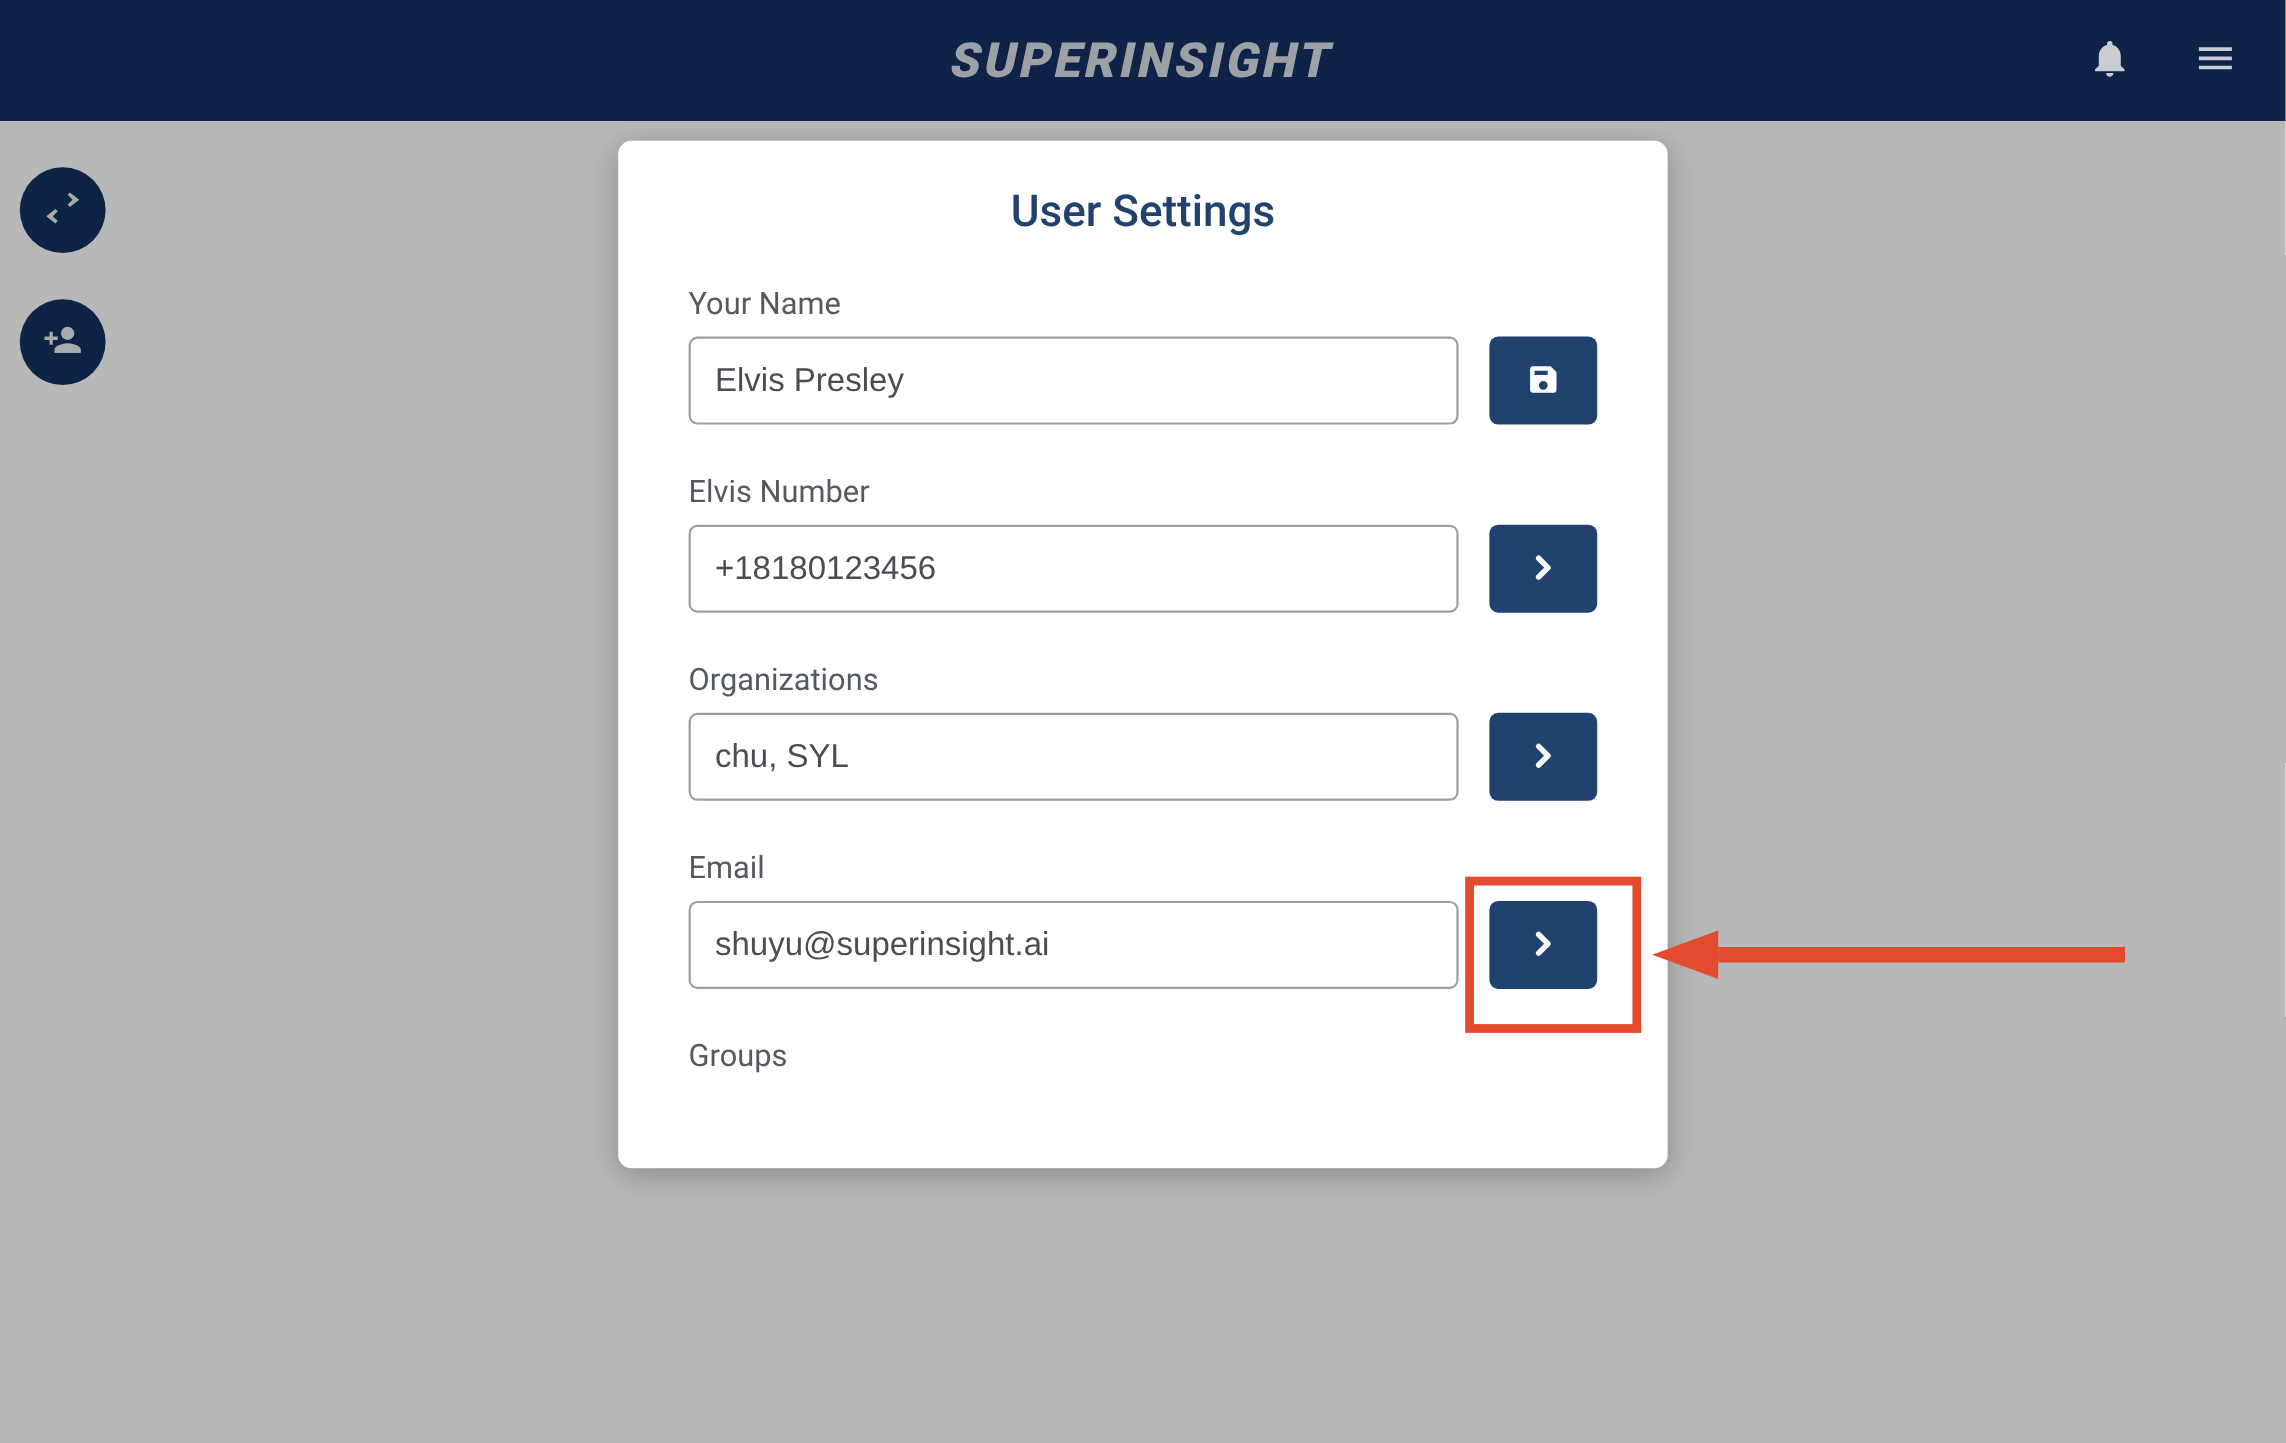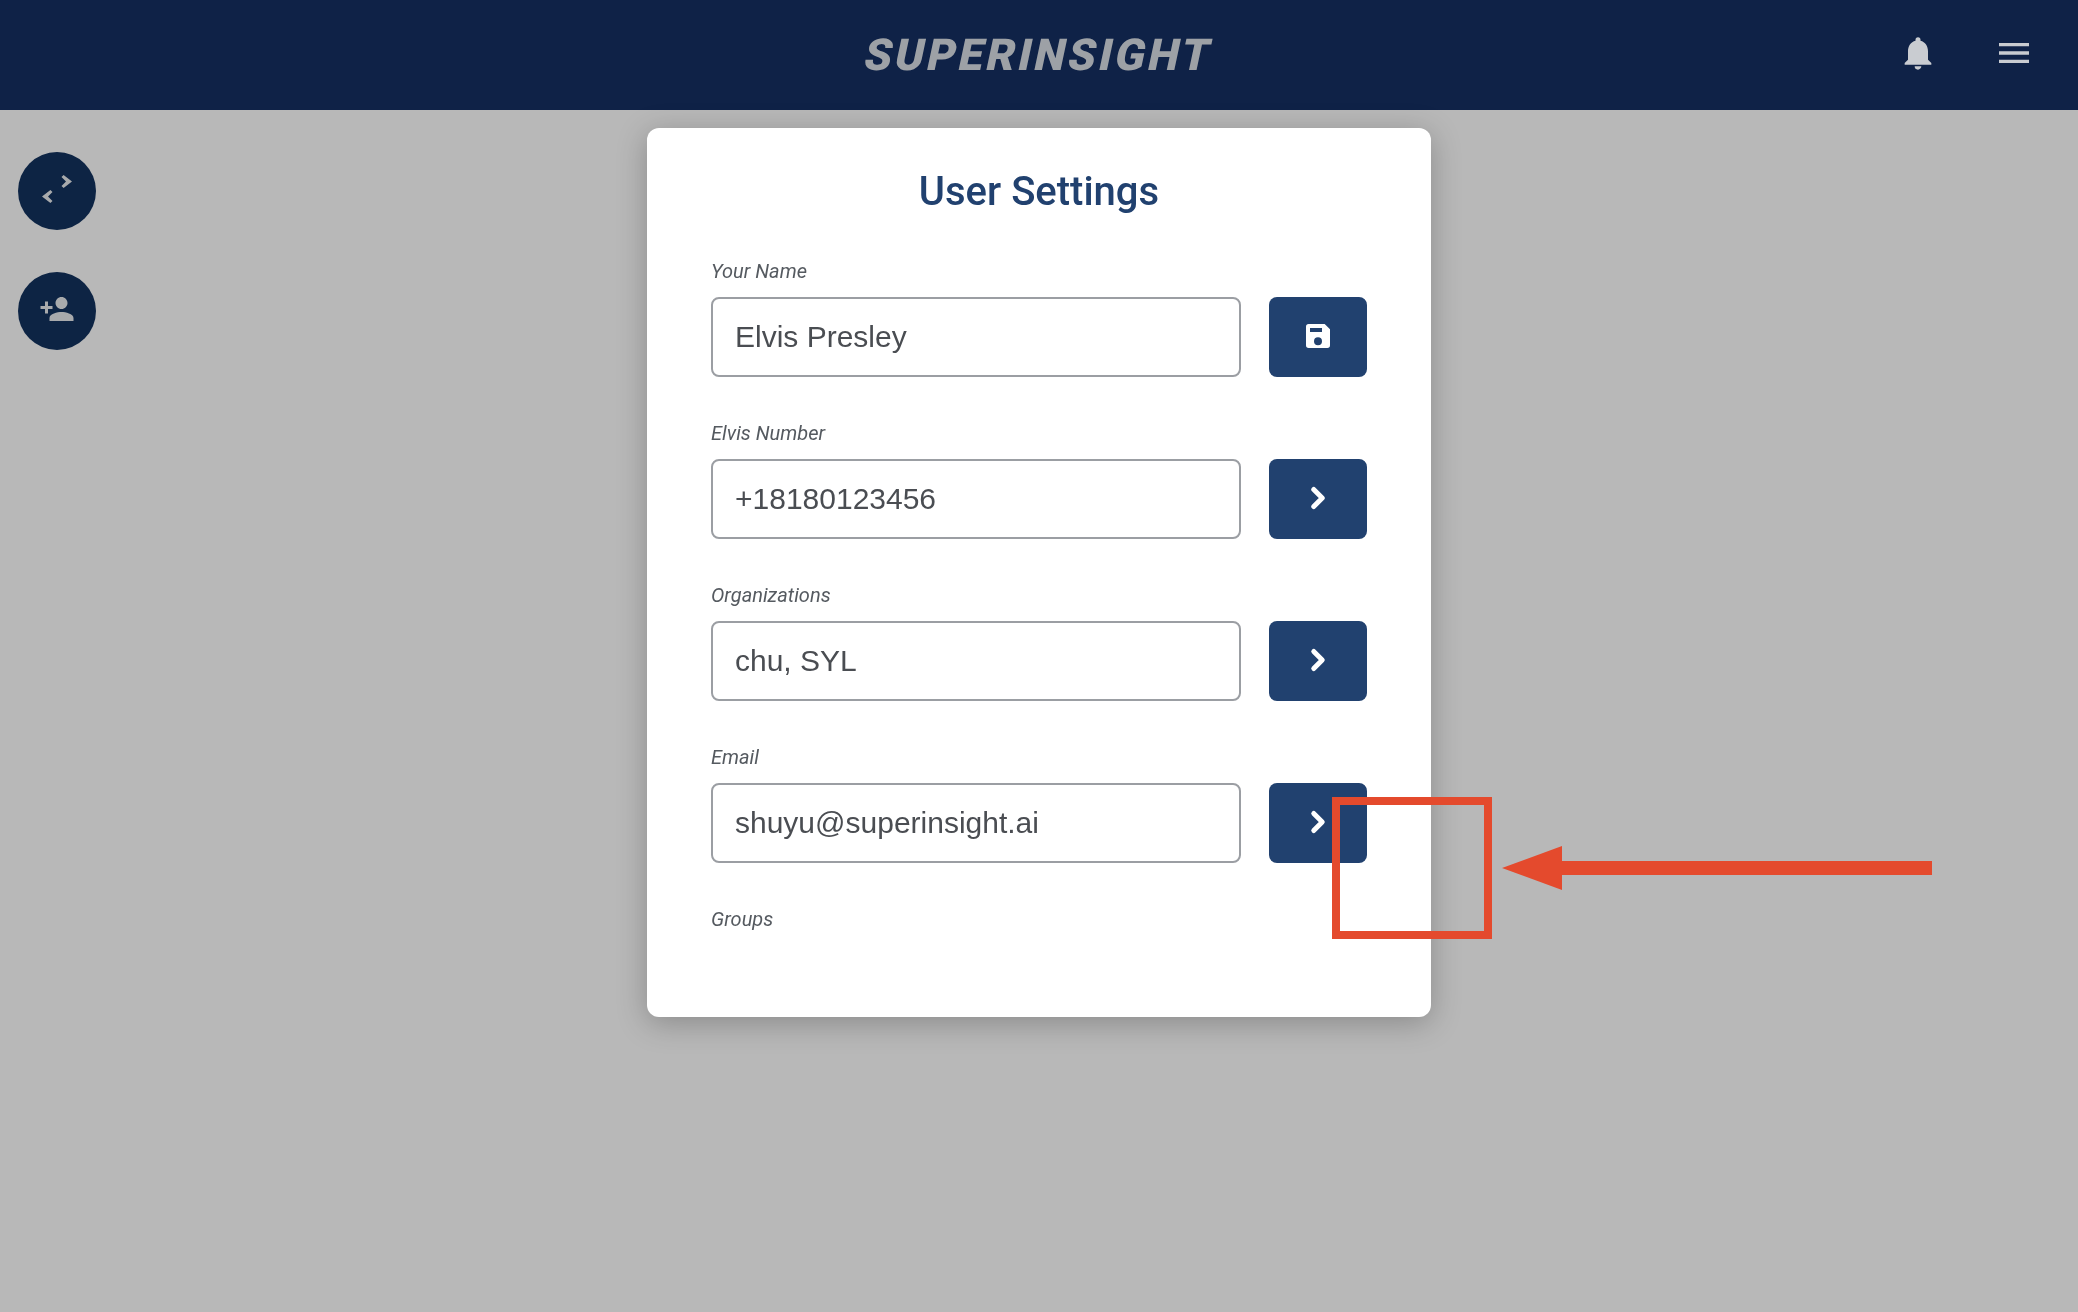--- a/index.html
+++ b/index.html
@@ -97,43 +97,42 @@
     bottom: 0;
     background: var(--overlay);
   }
 
   
   .modal {
     position: absolute;
     top: 128px;
     left: 50%;
     transform: translateX(-50%);
-    width: 784px;
+    width: 954px;
     background: #ffffff;
     border-radius: 12px;
     box-shadow: 0 6px 30px rgba(0,0,0,0.25);
     padding: 40px 64px 72px 64px;
     box-sizing: border-box;
   }
   .modal-title {
     text-align: center;
     font-size: 40px;
     font-weight: 500;
     color: var(--title-color);
     margin: 0 0 44px 0;
   }
   .field {
     margin-bottom: 44px;
   }
   .field:last-child { margin-bottom: 1px; }
   .field-label {
-    font-size: 20px;
+    font-size: 28px;
     color: var(--label-color);
     margin-bottom: 14px;
-    font-style: italic;
   }
   .field-row {
     display: flex;
     align-items: stretch;
     gap: 28px;
   }
   .text-input {
     flex: 1;
     height: 80px;
     border: 2px solid var(--input-border);

